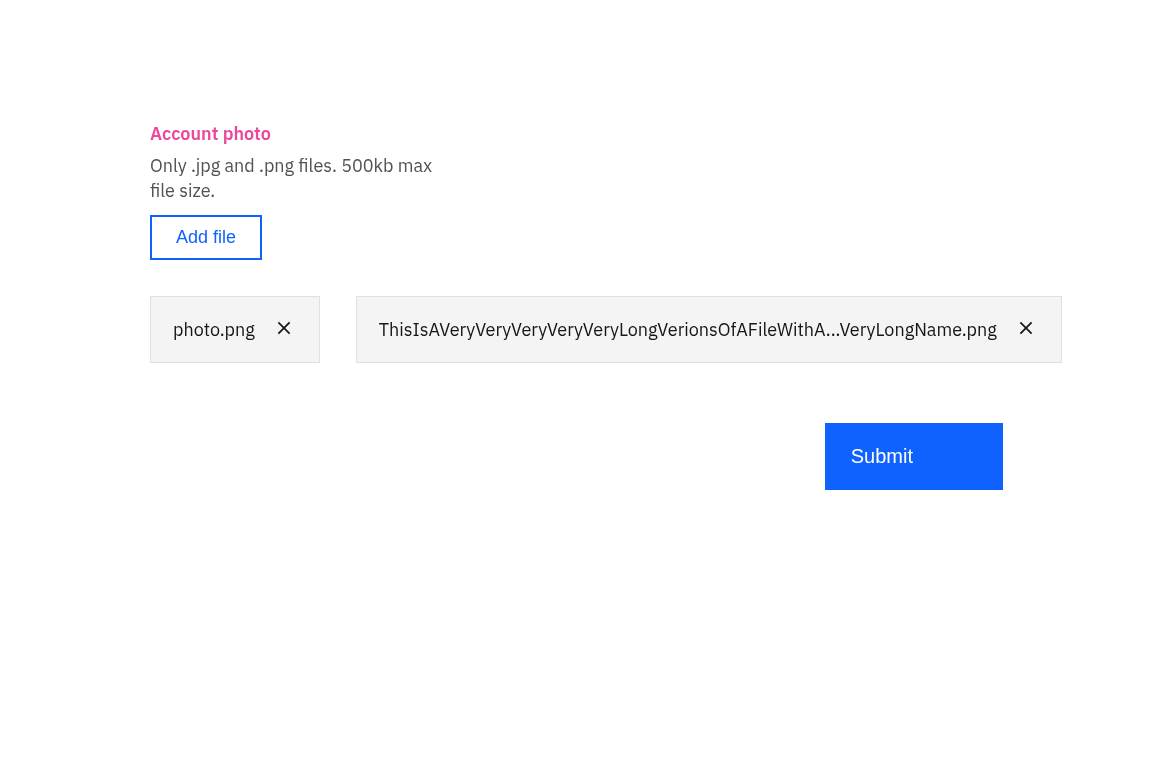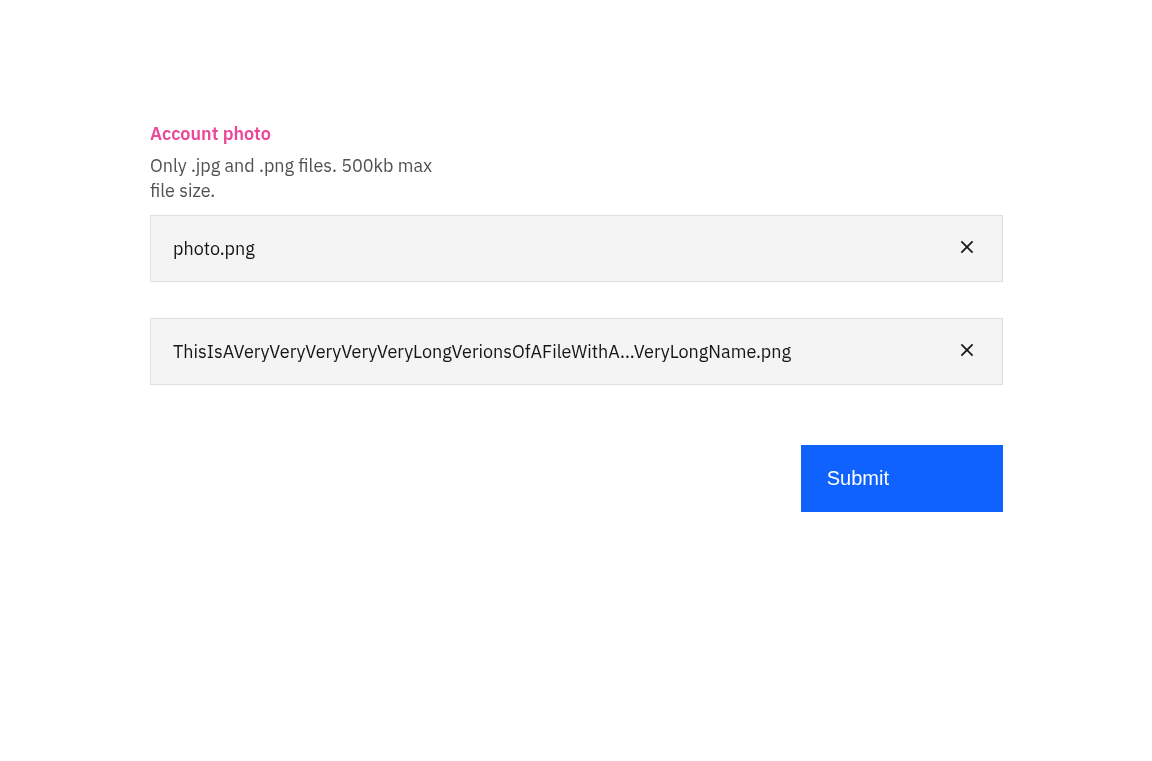--- a/index.html
+++ b/index.html
@@ -39,21 +39,21 @@
       background: transparent;
       color: #0f62fe;
       font-size: 18px;
       font-weight: 400;
       padding: 10px 24px;
       cursor: pointer;
       margin-bottom: 36px;
     }
     .file-list {
       display: flex;
-      flex-direction: column;
+      flex-direction: row;
       gap: 36px;
       margin-bottom: 60px;
     }
     .file-item {
       display: flex;
       align-items: center;
       justify-content: space-between;
       background: #f4f4f4;
       border: 1px solid #e0e0e0;
       padding: 18px 22px;
@@ -86,34 +86,35 @@
     .submit-row {
       display: flex;
       justify-content: flex-end;
     }
     .submit-button {
       background: #0f62fe;
       color: #ffffff;
       border: none;
       font-size: 20px;
       font-weight: 400;
-      padding: 22px 114px 22px 26px;
+      padding: 22px 90px 22px 26px;
       cursor: pointer;
       text-align: left;
     }
   </style>
 </head>
 <body>
 
 <div class="container">
 
   <div class="section-title">Account photo</div>
 
   <div class="section-description">Only .jpg and .png files. 500kb max file size.</div>
 
+  <button class="add-file-button">Add file</button>
 
   <div class="file-list">
 
     <div class="file-item">
       <span class="file-name">photo.png</span>
       <button class="close-button">
         <span>
           <svg viewBox="0 0 16 16" fill="none" stroke="currentColor" stroke-width="1.5">
             <line x1="3" y1="3" x2="13" y2="13"></line>
             <line x1="13" y1="3" x2="3" y2="13"></line>

